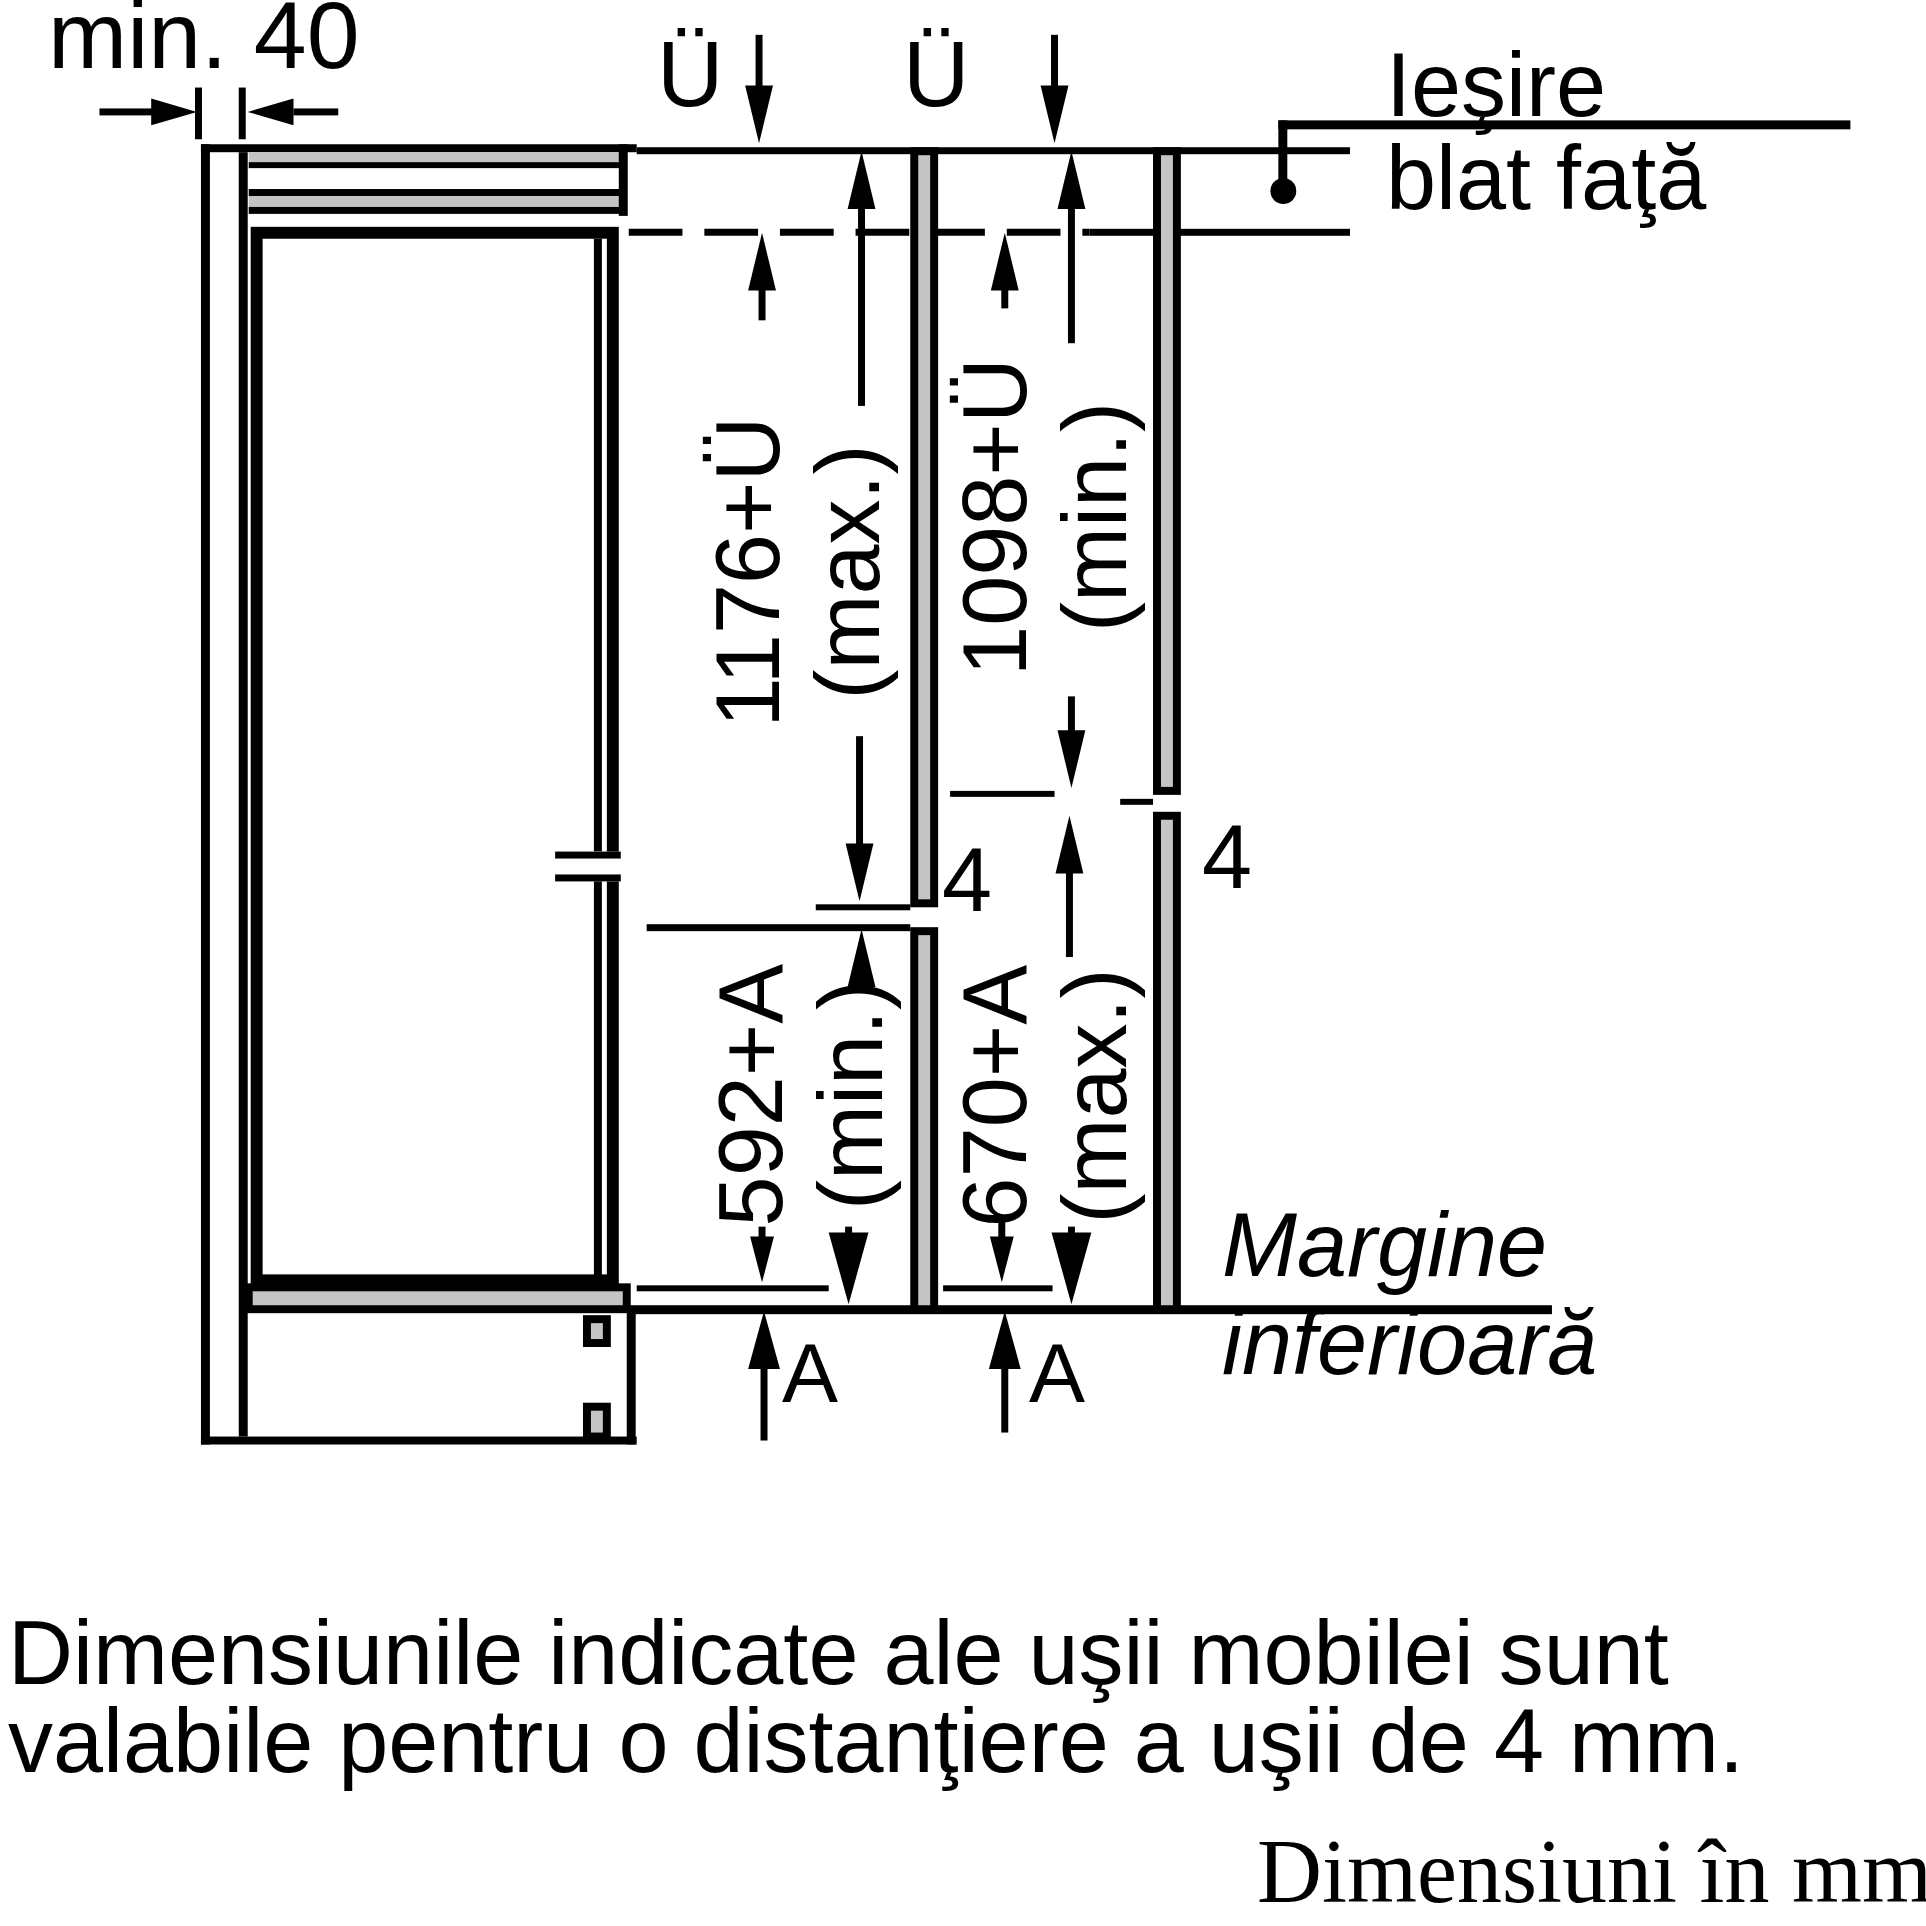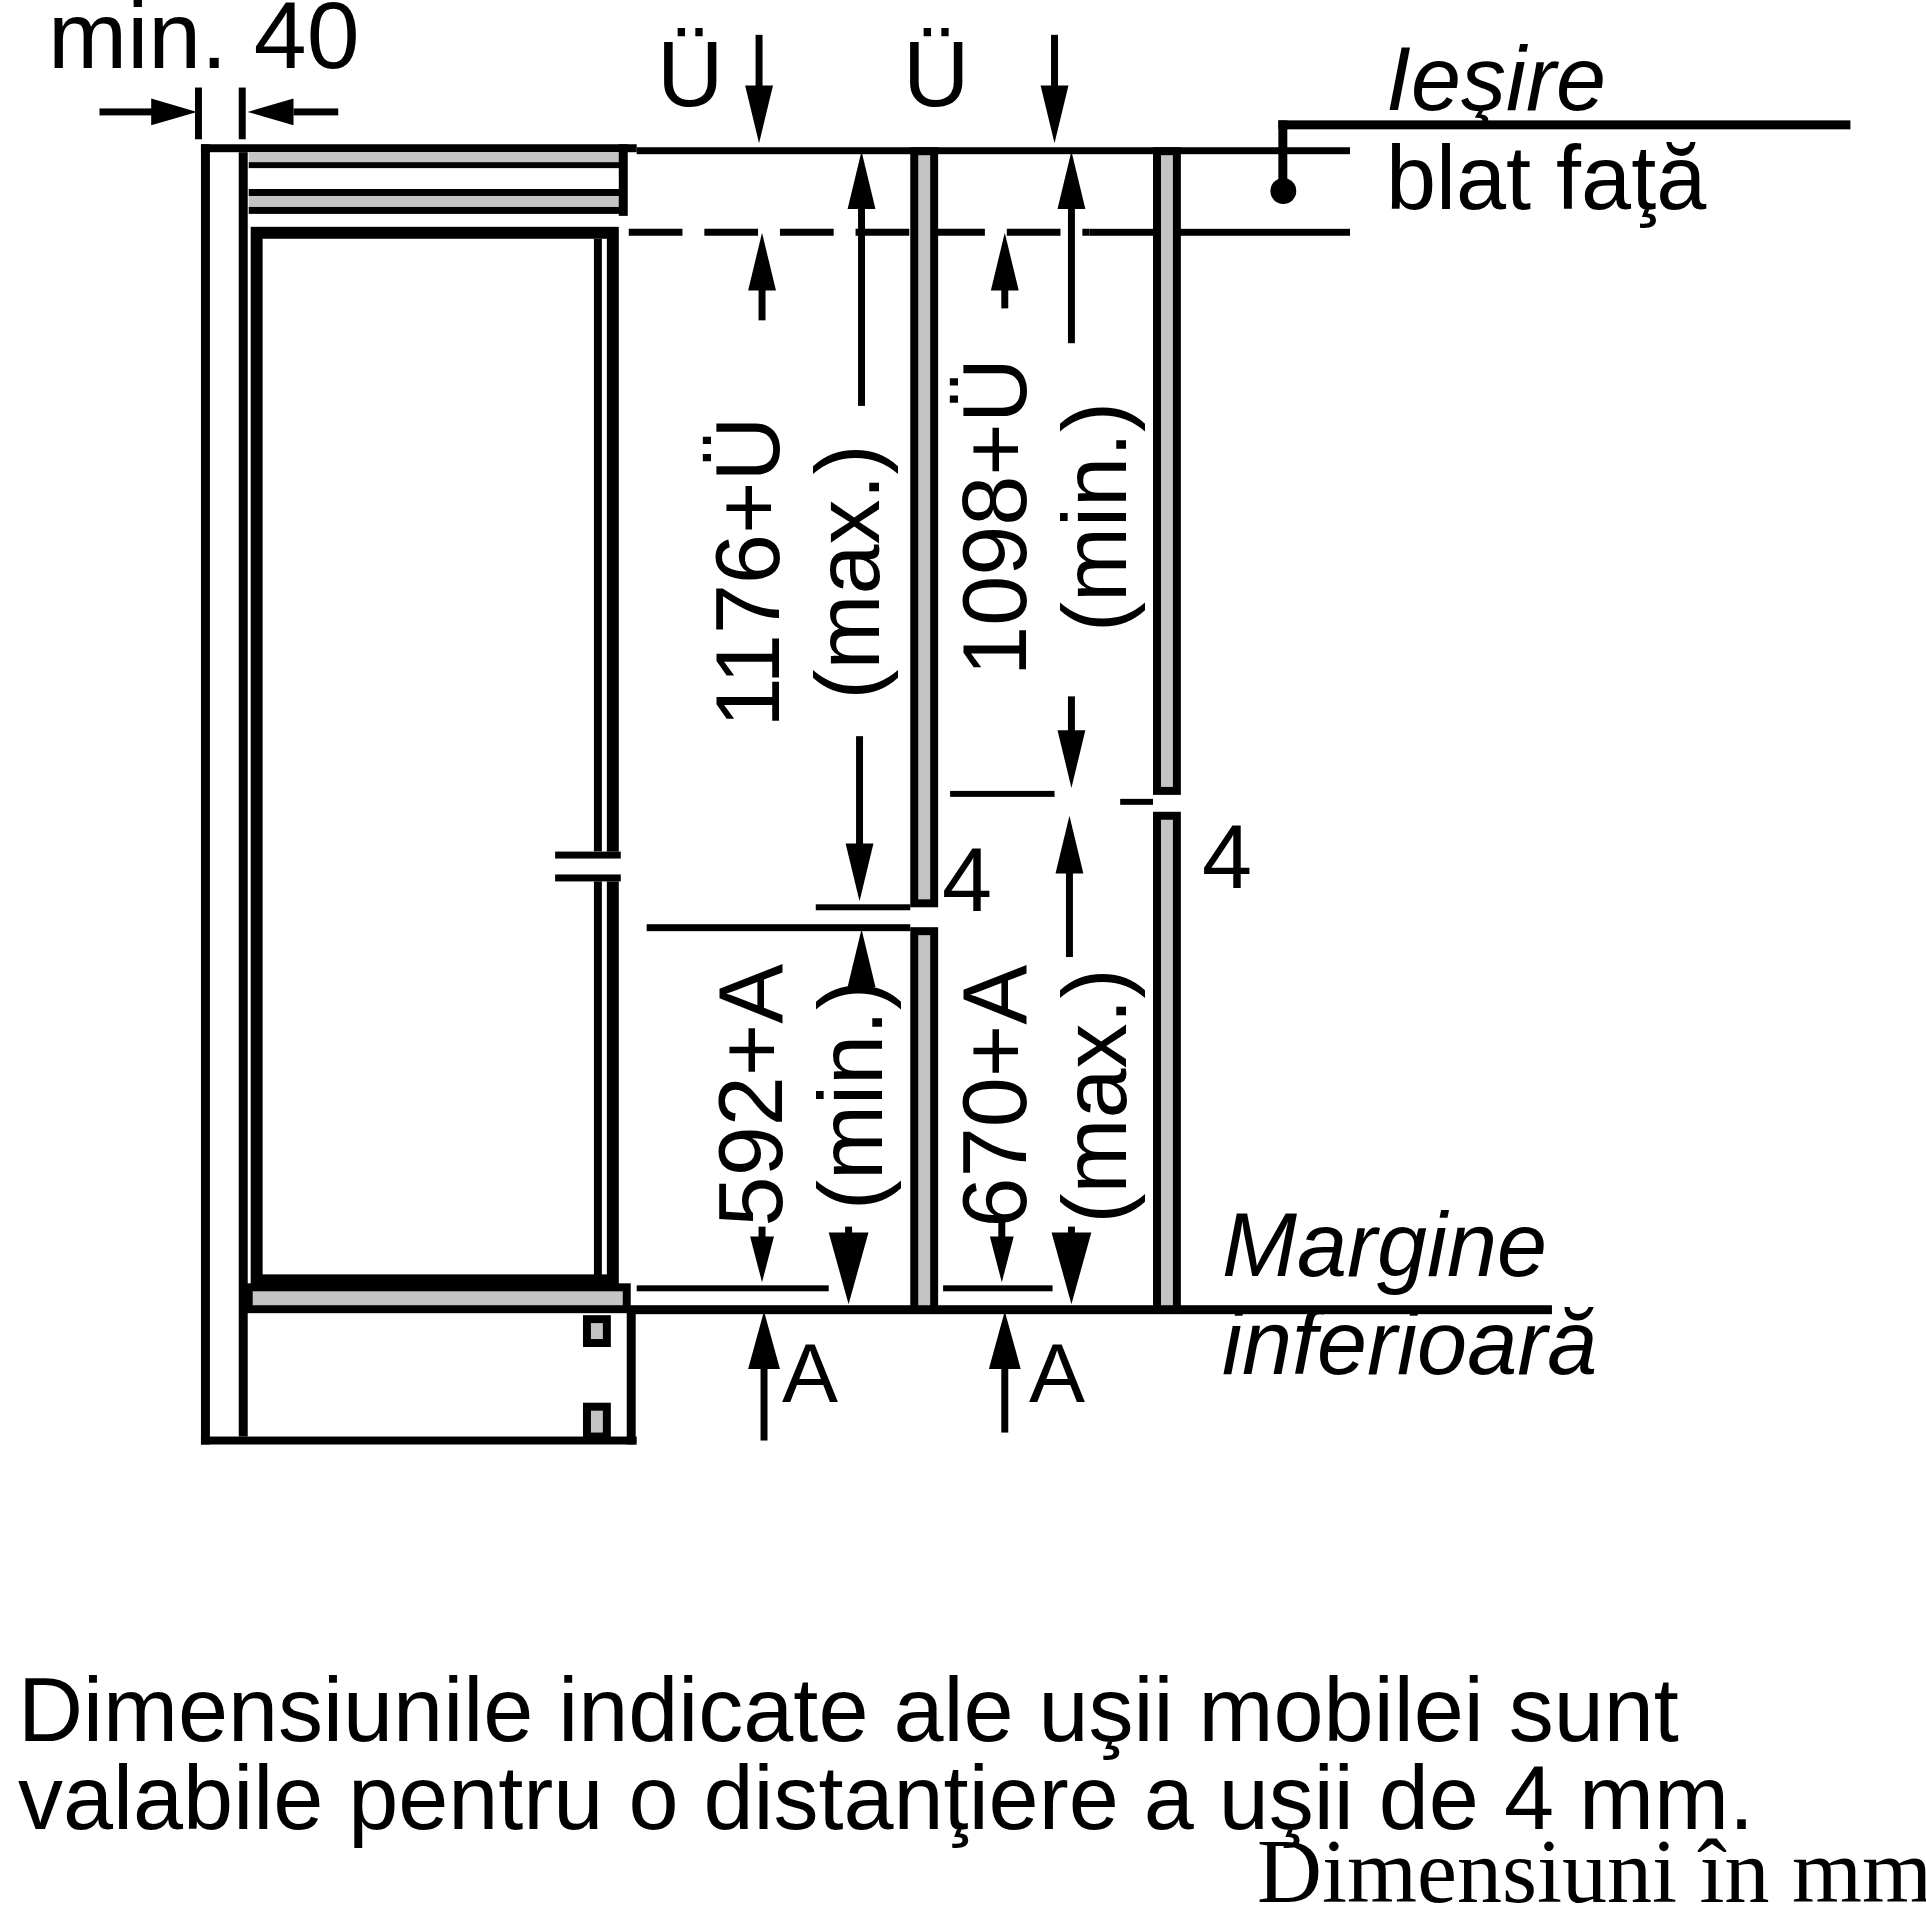--- a/index.html
+++ b/index.html
@@ -141,21 +141,21 @@
     <rect class="gry" x="1163" y="152" width="20" height="643"></rect>
     <rect class="gry" x="1163" y="820" width="20" height="496"></rect>
   </g>
 </svg>
 
 <div class="lbl f95" style="left:48px;top:-12px;">min. 40</div>
 
 <div class="lbl f90" style="left:657px;top:28px;font-size:92px;">Ü</div>
 <div class="lbl f90" style="left:903px;top:28px;font-size:92px;">Ü</div>
 
-<div class="lbl f90" style="left:1386px;top:34px;font-style:italic;">Ieşire</div>
+<div class="lbl f90" style="left:1386px;top:40px;">Ieşire</div>
 <div class="lbl f90" style="left:1386px;top:133px;text-align:right;">blat faţă</div>
 
 <div class="rot" style="left:798px;top:572px;">
   <div>1176+Ü</div>
   <div>(max.)</div>
 </div>
 <div class="rot" style="left:1045px;top:517px;">
   <div>1098+Ü</div>
   <div>(min.)</div>
 </div>
@@ -172,21 +172,21 @@
 <div class="lbl f90" style="left:1202px;top:812px;">4</div>
 
 <div class="lbl f84" style="left:782px;top:1331px;">A</div>
 <div class="lbl f84" style="left:1029px;top:1331px;">A</div>
 
 <div class="lbl f90 margine" style="left:1222px;top:1196px;">
   <div>Margine</div>
   <div>inferioară</div>
 </div>
 
-<div class="lbl f90 note" style="left:8px;top:1666px;margin-left:10px;">
+<div class="lbl f90 note" style="left:8px;top:1609px;">
   <div>Dimensiunile indicate ale uşii mobilei sunt</div>
   <div>valabile pentru o distanţiere a uşii de 4 mm.</div>
 </div>
 
 <div class="lbl f90 units" style="top:1827px;">Dimensiuni în mm</div>
 
 </div>
 
 
 </body></html>

